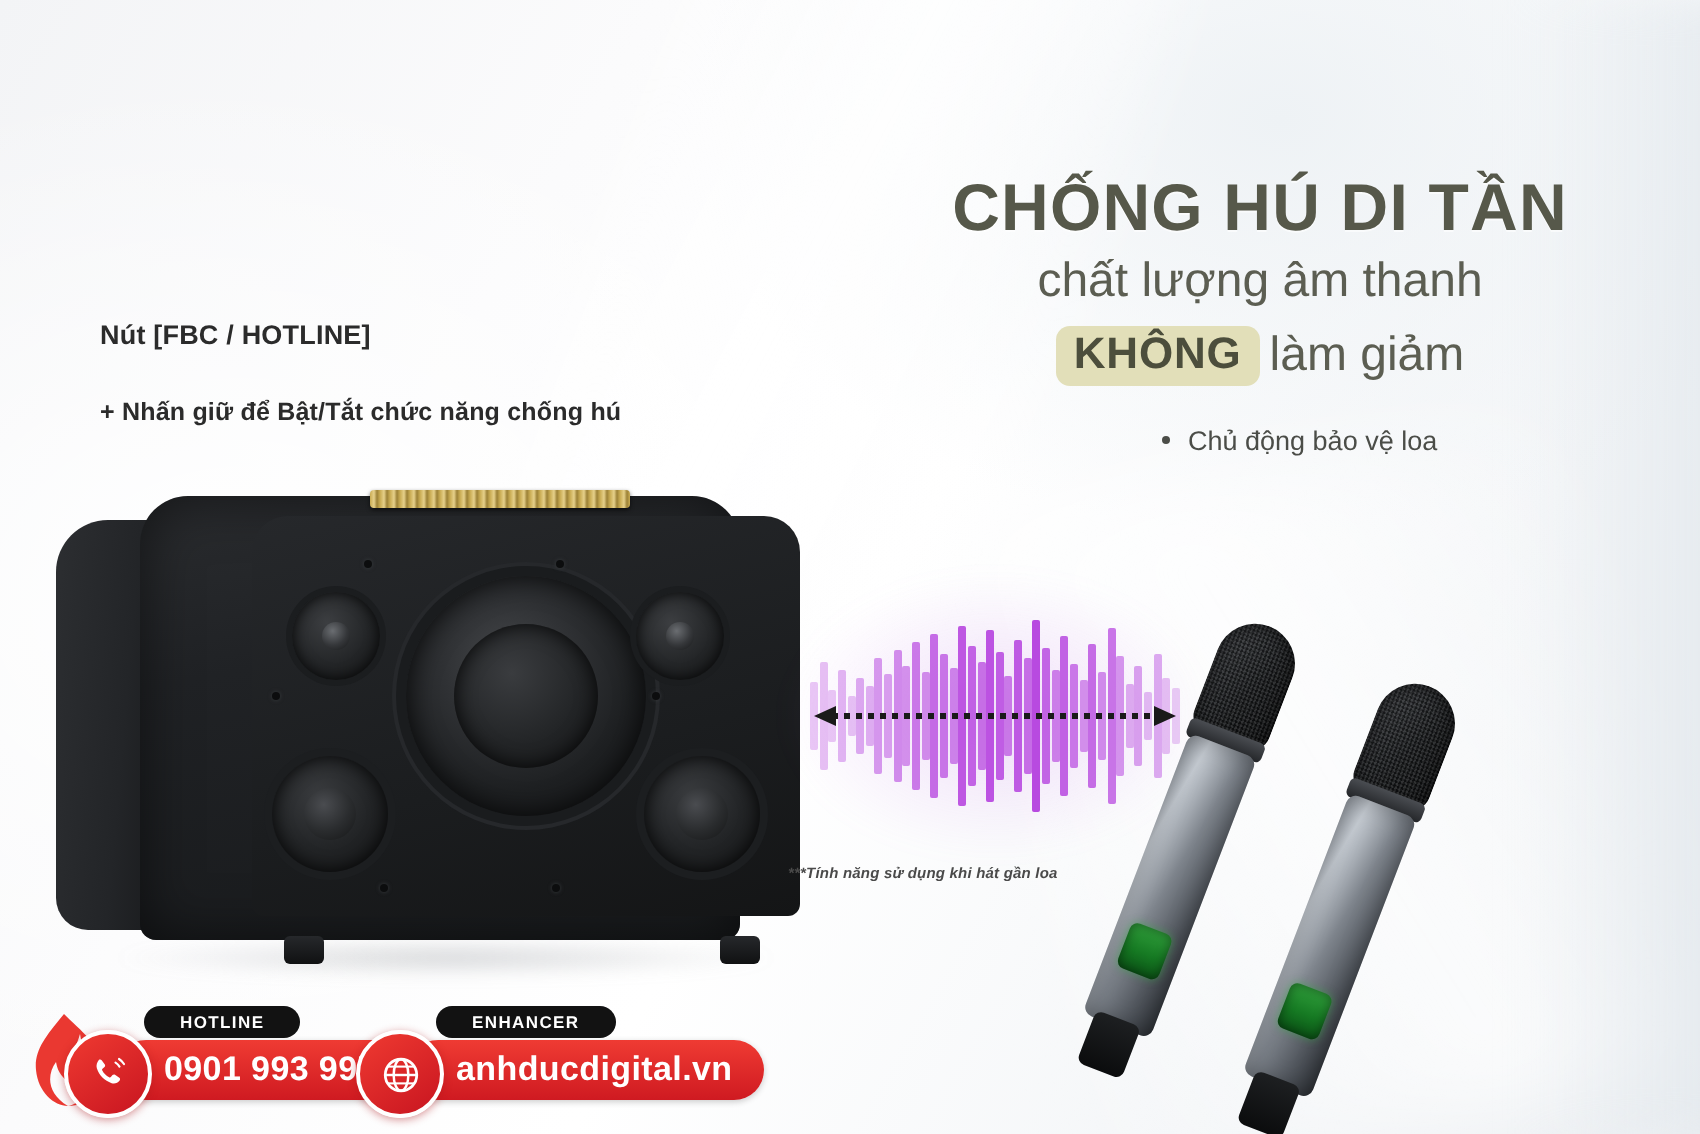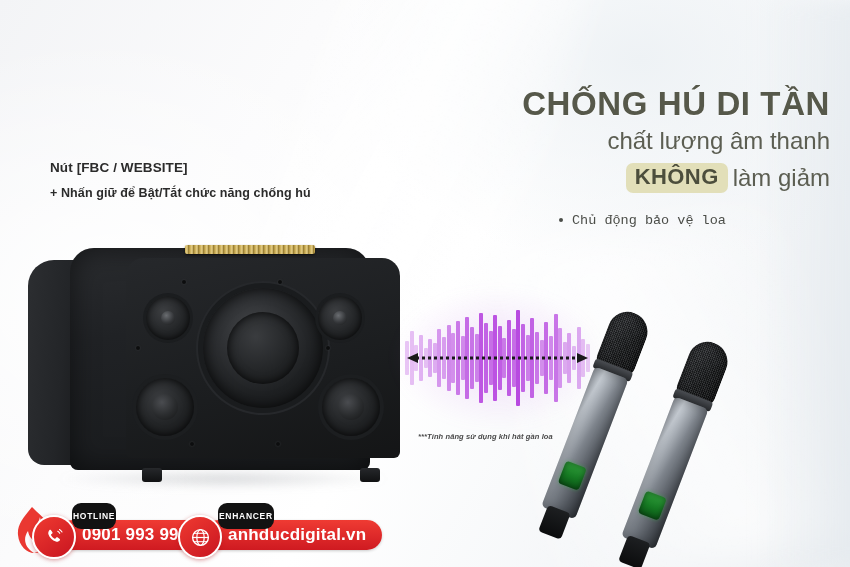--- a/index.html
+++ b/index.html
@@ -22,21 +22,21 @@
     transform:rotate(18deg);filter:blur(14px);}
   .sheen.b{left:520px;top:230px;width:300px;height:340px;
     background:linear-gradient(70deg,rgba(255,255,255,0) 0%,rgba(255,255,255,.7) 50%,rgba(255,255,255,0) 100%);
     transform:rotate(-12deg);filter:blur(18px);}
   .sheen.c{left:760px;top:0px;width:120px;height:567px;
     background:linear-gradient(90deg,rgba(236,240,243,0) 0%,rgba(225,231,236,.8) 100%);filter:blur(10px);}
 
   
   #left-note{position:absolute;left:50px;top:158px;width:300px;line-height:1.45;}
   #left-note .l1{font-size:13.5px;font-weight:bold;color:#2b2b2b;letter-spacing:.1px;}
-  #left-note .l2{font-size:12.5px;font-weight:bold;color:#2b2b2b;margin-top:6px;letter-spacing:.1px;}
+  #left-note .l2{font-size:12.5px;font-weight:bold;color:#2b2b2b;margin-top:19px;letter-spacing:.1px;}
 
   
   #speaker{position:absolute;left:28px;top:248px;width:350px;height:230px;}
   .sp-side{position:absolute;left:0;top:12px;width:60px;height:205px;
     background:linear-gradient(95deg,#2c2e31 0%,#232528 55%,#17181a 100%);
     border-radius:26px 4px 4px 16px;}
   .sp-body{position:absolute;left:42px;top:0;width:300px;height:222px;
     background:linear-gradient(170deg,#2a2c2f 0%,#202225 35%,#181a1c 100%);
     border-radius:24px 24px 8px 8px;
     box-shadow:inset 0 0 28px rgba(0,0,0,.55);}
@@ -72,21 +72,21 @@
     background:radial-gradient(ellipse,rgba(120,125,132,.30) 0%,rgba(255,255,255,0) 72%);filter:blur(4px);}
 
   
   #waveform{position:absolute;left:405px;top:300px;width:185px;height:115px;}
   #bars{position:absolute;inset:0;display:flex;align-items:center;justify-content:space-between;}
   #bars i{display:block;width:4px;border-radius:1px;}
   #wave-glow{position:absolute;left:-18px;top:-16px;width:221px;height:147px;
     background:radial-gradient(ellipse at center,rgba(199,120,235,.22) 0%,rgba(255,255,255,0) 68%);
     filter:blur(6px);pointer-events:none;}
   #arrow{position:absolute;left:2px;top:50%;width:181px;height:12px;margin-top:-6px;}
-  #wave-caption{position:absolute;left:418px;top:432px;width:190px;
+  #wave-caption{position:absolute;left:394px;top:432px;width:190px;
     font-size:7.5px;font-style:italic;font-weight:bold;color:#4a4a4a;letter-spacing:.1px;white-space:nowrap;}
 
   
   #mics{position:absolute;left:598px;top:288px;width:252px;height:240px;}
   .mic{position:absolute;transform-origin:top center;}
   .mic .head{position:absolute;width:40px;height:62px;border-radius:20px 20px 10px 10px;
     background:
       repeating-linear-gradient(90deg,rgba(255,255,255,.07) 0 1px,rgba(0,0,0,.22) 1px 2px),
       repeating-linear-gradient(0deg,rgba(255,255,255,.05) 0 1px,rgba(0,0,0,.2) 1px 2px),
       linear-gradient(120deg,#3a3c40 0%,#1b1d1f 55%,#0e0f10 100%);
@@ -102,63 +102,63 @@
   .mic .tail{position:absolute;top:210px;width:24px;height:28px;border-radius:4px;
     background:linear-gradient(180deg,#1d1f21,#0b0c0d);}
   .mic-a{left:18px;top:18px;transform:rotate(21deg);}
   .mic-a .head{left:0;} .mic-a .ring{left:0;} .mic-a .body{left:2px;}
   .mic-a .screen{left:9px;} .mic-a .tail{left:8px;}
   .mic-b{left:98px;top:48px;transform:rotate(21deg);}
   .mic-b .head{left:0;} .mic-b .ring{left:0;} .mic-b .body{left:2px;}
   .mic-b .screen{left:9px;} .mic-b .tail{left:8px;}
 
   
-  #headline{position:absolute;left:430px;top:86px;width:400px;text-align:right;}
+  #headline{position:absolute;left:430px;top:86px;width:400px;text-align:center;}
   #title{font-size:33px;font-weight:bold;color:#56584a;letter-spacing:.6px;line-height:1.08;
     text-shadow:0 1px 0 rgba(255,255,255,.6);}
   #line2{margin-top:9px;font-size:24px;color:#5c5e52;line-height:1.12;white-space:nowrap;}
   #khong{display:inline-block;background:#e2dfb9;color:#4c4e3c;font-weight:bold;
     padding:2px 9px 3px;border-radius:7px;font-size:22px;letter-spacing:.4px;vertical-align:middle;}
   #line2 .tail-txt{color:#5c5e52;font-size:24px;vertical-align:middle;margin-left:5px;}
   #line3{margin-top:5px;font-size:24px;color:#5c5e52;line-height:1.15;}
-  #bullets{position:absolute;left:558px;top:210px;width:260px;font-family:Liberation Mono, monospace;}
+  #bullets{position:absolute;left:580px;top:210px;width:260px;}
   #bullets li{font-size:13.5px;color:#4b4d48;line-height:1.62;list-style:none;position:relative;padding-left:14px;}
   #bullets li::before{content:"";position:absolute;left:1px;top:8px;width:4px;height:4px;border-radius:50%;background:#4b4d48;}
   #bullets ul{margin:0;padding:0;}
 
   
   #contact{position:absolute;left:0;bottom:0;width:850px;height:72px;}
   .cgroup{position:absolute;height:46px;}
   .flame{position:absolute;left:-2px;top:-4px;width:40px;height:50px;}
   .cbadge{position:absolute;left:18px;top:6px;width:40px;height:40px;border-radius:50%;
     background:linear-gradient(145deg,#ef3a31,#c81520);
     box-shadow:0 1px 4px rgba(170,20,25,.45);border:2px solid #fff;
     display:flex;align-items:center;justify-content:center;}
   .cbadge svg{display:block;}
   .cpill{position:absolute;left:44px;top:11px;height:30px;border-radius:15px;
     background:linear-gradient(180deg,#ef3b33,#cf1a21);display:flex;align-items:center;
     padding:0 16px 0 24px;box-shadow:0 1px 3px rgba(0,0,0,.2);}
   .cpill span{color:#fff;font-weight:bold;font-size:17px;letter-spacing:.2px;white-space:nowrap;}
-  .clabel{position:absolute;left:58px;top:-6px;height:26px;border-radius:9px;background:#121212;
-    display:flex;align-items:center;padding:0 1px;}
+  .clabel{position:absolute;left:58px;top:-6px;height:16px;border-radius:9px;background:#121212;
+    display:flex;align-items:center;padding:0 18px;}
   .clabel span{color:#fff;font-size:8.5px;font-weight:bold;letter-spacing:.7px;}
   #grp-hotline{left:14px;top:14px;}
   #grp-website{left:160px;top:14px;}
 </style>
 </head>
 <body>
 
 <div id="stage">
 
   <div class="sheen a"></div>
   <div class="sheen b"></div>
   <div class="sheen c"></div>
 
   <div id="left-note">
-    <div class="l1">Nút [FBC / WEBSITE]</div>
+    <div class="l1">Nút [FBC / HOTLINE]</div>
     <div class="l2">+ Nhấn giữ để Bật/Tắt chức năng chống hú</div>
   </div>
 
   <div id="speaker">
     <div class="sp-shadow"></div>
     <div class="sp-side"></div>
     <div class="sp-body">
       <div class="sp-gold"></div>
       <div class="sp-baffle"></div>
       <div class="woofer"></div>

